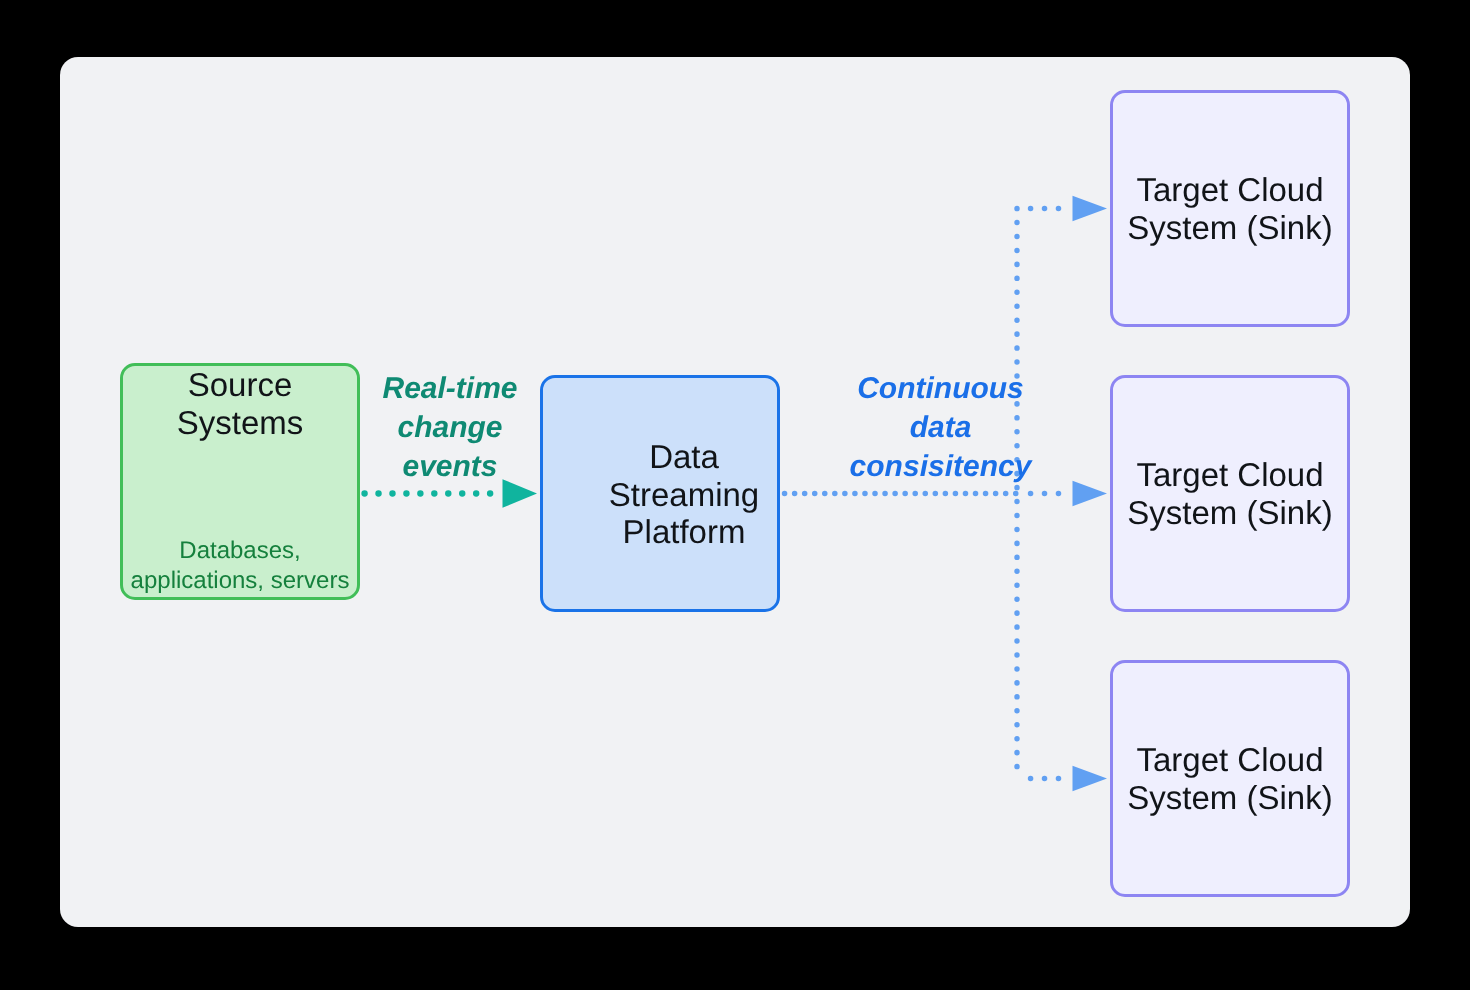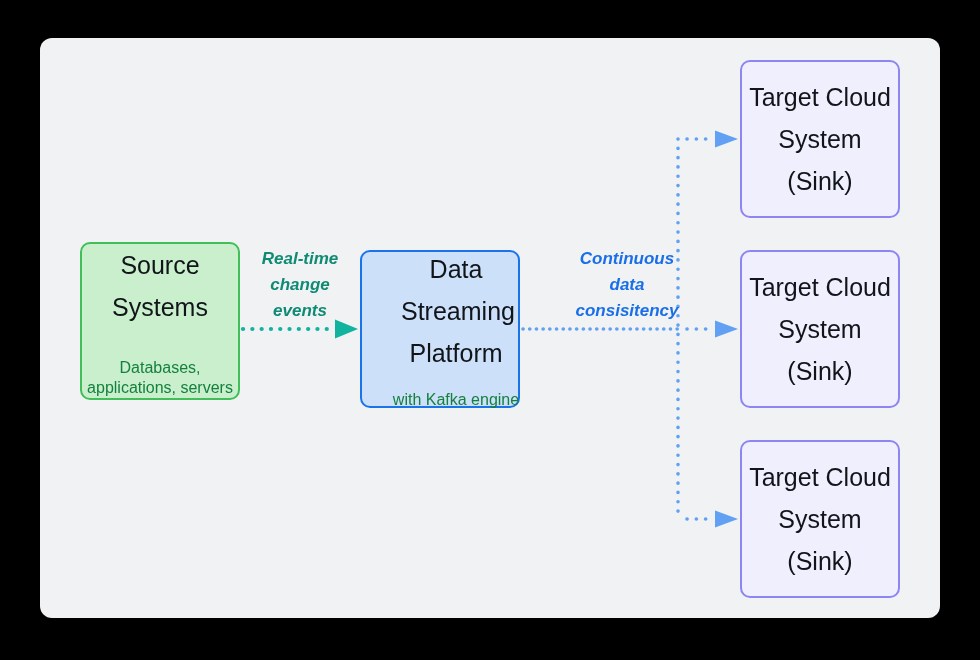--- a/index.html
+++ b/index.html
@@ -28,22 +28,22 @@
     width: 160px; height: 158px;
     border-radius: 10px;
     box-sizing: border-box;
     display: flex;
     flex-direction: column;
     align-items: center;
     justify-content: center;
     text-align: center;
   }
   .node-title {
-    font-size: 25px;
-    line-height: 42px;
+    font-size: 22px;
+    line-height: 25px;
     color: #111418;
     font-weight: 400;
   }
   .node-subtitle {
     font-size: 16px;
     line-height: 20px;
     color: #15803d;
     margin-top: 16px;
   }
   .node-source {
@@ -68,21 +68,21 @@
     border: 2px solid #8D85F2;
   }
   .node-target .node-title { width: 142px; }
   .node-target-top { top: 22px; }
   .node-target-middle { top: 212px; }
   .node-target-bottom { top: 402px; }
   .edge-label {
     position: absolute;
     font-weight: bold;
     font-style: italic;
-    font-size: 17px;
+    font-size: 20px;
     line-height: 26px;
     text-align: center;
   }
   .edge-label-realtime {
     left: 205px; top: 208px;
     width: 110px;
     color: #0F8A73;
   }
   .edge-label-continuous {
     left: 522px; top: 208px;
@@ -114,21 +114,20 @@
     <polygon points="675,472.5 698,481 675,489.5" fill="#61A0F2"></polygon>
   </svg>
 
   <div class="node node-source">
     <div class="node-title">Source Systems</div>
     <div class="node-subtitle">Databases, applications, servers</div>
   </div>
 
   <div class="node node-platform">
     <div class="node-title">Data Streaming Platform</div>
-    <div class="node-subtitle">with Kafka engine</div>
   </div>
 
   <div class="node node-target node-target-top">
     <div class="node-title">Target Cloud System (Sink)</div>
   </div>
   <div class="node node-target node-target-middle">
     <div class="node-title">Target Cloud System (Sink)</div>
   </div>
   <div class="node node-target node-target-bottom">
     <div class="node-title">Target Cloud System (Sink)</div>

